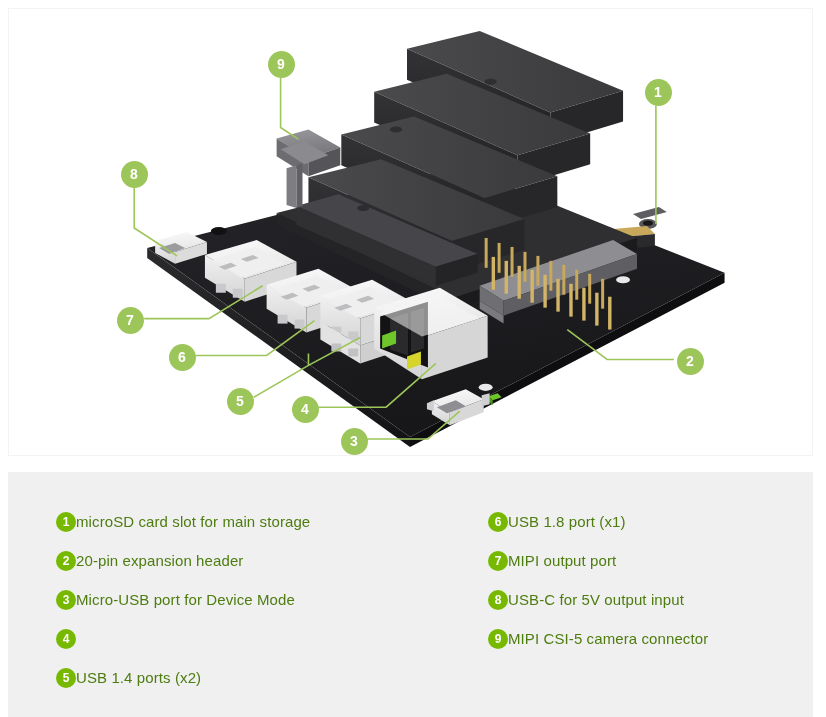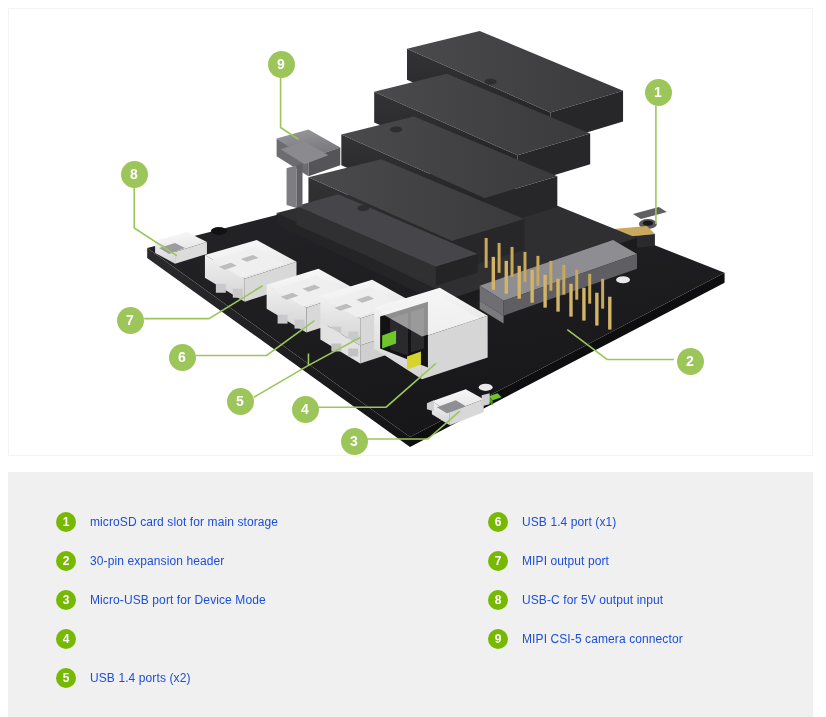--- a/index.html
+++ b/index.html
@@ -47,23 +47,22 @@
     border-radius: 50%;
     background: #76b900;
     color: #ffffff;
     font-size: 12px;
     font-weight: 700;
     line-height: 20px;
     text-align: center;
     letter-spacing: 0;
   }
   .legend-label {
-    margin-left: 14px;
-    font-size: 12px;
-    color: #1d4ed8;
+    font-size: 15px;
+    color: #4d7c0f;
     letter-spacing: 0.1px;
     white-space: nowrap;
   }
 
   
   .callout {
     position: absolute;
     width: 27px; height: 27px;
     margin-left: -13.5px; margin-top: -13.5px;
     border-radius: 50%;
@@ -310,39 +309,39 @@
 
   <div class="legend-panel">
 
     <div class="legend-col left">
       <div class="legend-item">
         <span class="badge">1</span>
         <span class="legend-label">microSD card slot for main storage</span>
       </div>
       <div class="legend-item">
         <span class="badge">2</span>
-        <span class="legend-label">30-pin expansion header</span>
+        <span class="legend-label">20-pin expansion header</span>
       </div>
       <div class="legend-item">
         <span class="badge">3</span>
         <span class="legend-label">Micro-USB port for Device Mode</span>
       </div>
       <div class="legend-item">
         <span class="badge">4</span>
       </div>
       <div class="legend-item">
         <span class="badge">5</span>
         <span class="legend-label">USB 1.4 ports (x2)</span>
       </div>
     </div>
 
     <div class="legend-col right">
       <div class="legend-item">
         <span class="badge">6</span>
-        <span class="legend-label">USB 1.4 port (x1)</span>
+        <span class="legend-label">USB 1.8 port (x1)</span>
       </div>
       <div class="legend-item">
         <span class="badge">7</span>
         <span class="legend-label">MIPI output port</span>
       </div>
       <div class="legend-item">
         <span class="badge">8</span>
         <span class="legend-label">USB-C for 5V output input</span>
       </div>
       <div class="legend-item">

